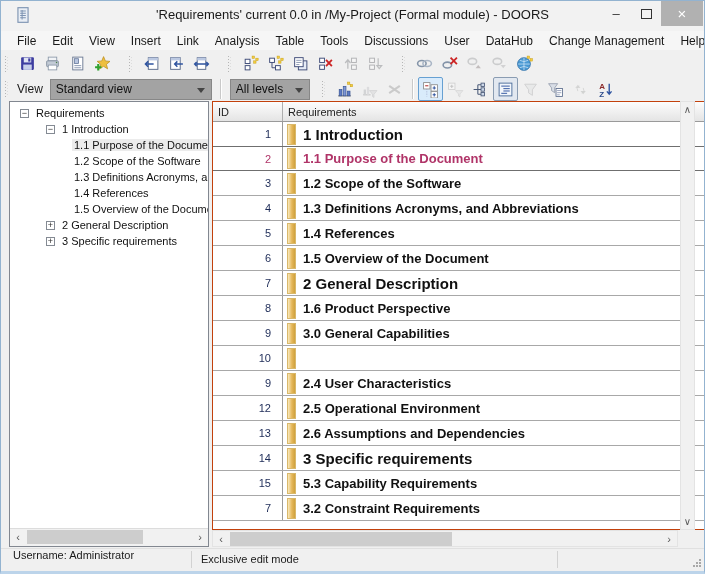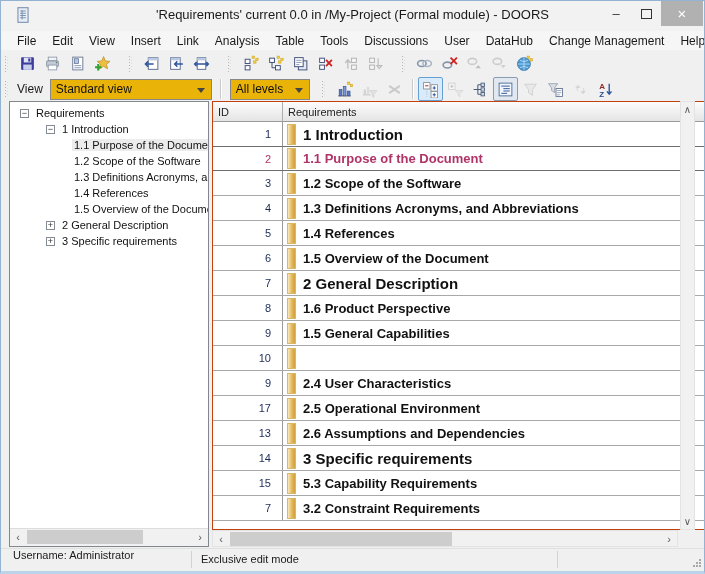--- a/index.html
+++ b/index.html
@@ -19,21 +19,21 @@
   
   .toolbar1{position:absolute;left:0;top:49px;right:0;height:27px;display:flex;align-items:center;}
   .toolbar2{position:absolute;left:0;top:76px;right:0;height:24px;display:flex;align-items:center;}
   .tb-group{display:flex;align-items:center;margin-right:10px;}
   .grip{width:4px;height:16px;margin:0 6px 0 4px;background:repeating-linear-gradient(to bottom,#b5b5b5 0 1px,transparent 1px 3px),repeating-linear-gradient(to bottom,#dcdcdc 0 1px,transparent 1px 3px);background-size:1px 100%,1px 100%;background-position:0 0,2px 1px;background-repeat:no-repeat;}
   .tb-btn{width:23px;height:22px;display:flex;align-items:center;justify-content:center;border:1px solid transparent;border-radius:2px;}
   .tb-btn.disabled{opacity:.38;filter:grayscale(85%);}
   .tb-btn.active{background:#d9ebfb;border:1px solid #66a0d2;}
   .tb-btn.pressed{background:#e2e8f0;border:1px solid #8a9cb2;}
   .view-label{font-size:12px;margin:0 7px 0 2px;color:#1a1a1a;}
-  .combo{height:21px;box-sizing:border-box;background:#eab308;border:1px solid #878787;display:flex;align-items:center;font-size:12px;color:#111;padding-left:5px;position:relative;}
+  .combo{height:21px;box-sizing:border-box;background:#a3a3a3;border:1px solid #878787;display:flex;align-items:center;font-size:12px;color:#111;padding-left:5px;position:relative;}
   .combo-view{width:162px;}
   .combo-levels{width:80px;margin-left:9px;}
   .combo-arrow{position:absolute;right:6px;top:8px;width:0;height:0;border-left:4px solid transparent;border-right:4px solid transparent;border-top:5px solid #444;}
   .vsep{width:1px;height:20px;background:#c9c9c9;margin-left:8px;box-shadow:1px 0 0 #fff;}
   
   .tree-pane{position:absolute;left:8px;top:100px;width:200px;height:446px;box-sizing:border-box;background:#fff;border:1px solid #828790;overflow:hidden;}
   .tree-content{position:absolute;left:0;top:0;right:0;bottom:17px;overflow:hidden;padding-top:3px;}
   .tree-row{height:16px;display:flex;align-items:center;font-size:11px;color:#111;white-space:nowrap;}
   .tree-row.selected .tree-label{background:#ececec;}
   .expbox{width:9px;height:9px;box-sizing:border-box;border:1px solid #848a93;background:#fff;font-size:9px;line-height:7px;text-align:center;color:#333;flex:none;margin-right:5px;}
@@ -444,33 +444,33 @@
           <span class="rowtext">2 General Description</span>
         </div>
         <div class="grid-row section">
           <span class="cell-id">8</span>
           <span class="obj-bar"></span>
           <span class="rowtext">1.6 Product Perspective</span>
         </div>
         <div class="grid-row section">
           <span class="cell-id">9</span>
           <span class="obj-bar"></span>
-          <span class="rowtext">1.5 General Capabilities</span>
+          <span class="rowtext">3.0 General Capabilities</span>
         </div>
         <div class="grid-row section">
           <span class="cell-id">10</span>
           <span class="obj-bar"></span>
         </div>
         <div class="grid-row section">
           <span class="cell-id">9</span>
           <span class="obj-bar"></span>
           <span class="rowtext">2.4 User Characteristics</span>
         </div>
         <div class="grid-row section">
-          <span class="cell-id">17</span>
+          <span class="cell-id">12</span>
           <span class="obj-bar"></span>
           <span class="rowtext">2.5 Operational Environment</span>
         </div>
         <div class="grid-row section">
           <span class="cell-id">13</span>
           <span class="obj-bar"></span>
           <span class="rowtext">2.6 Assumptions and Dependencies</span>
         </div>
         <div class="grid-row chapter">
           <span class="cell-id">14</span>

